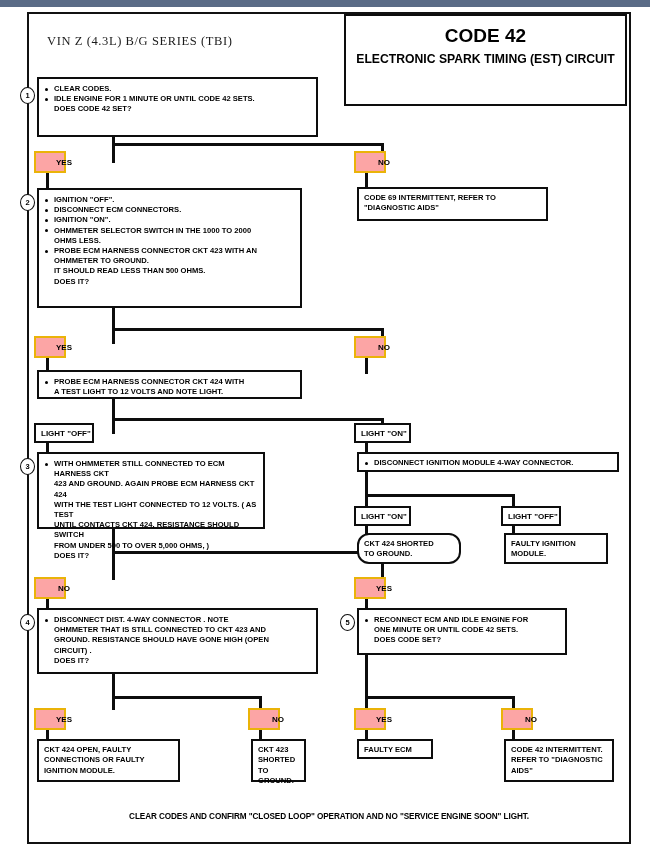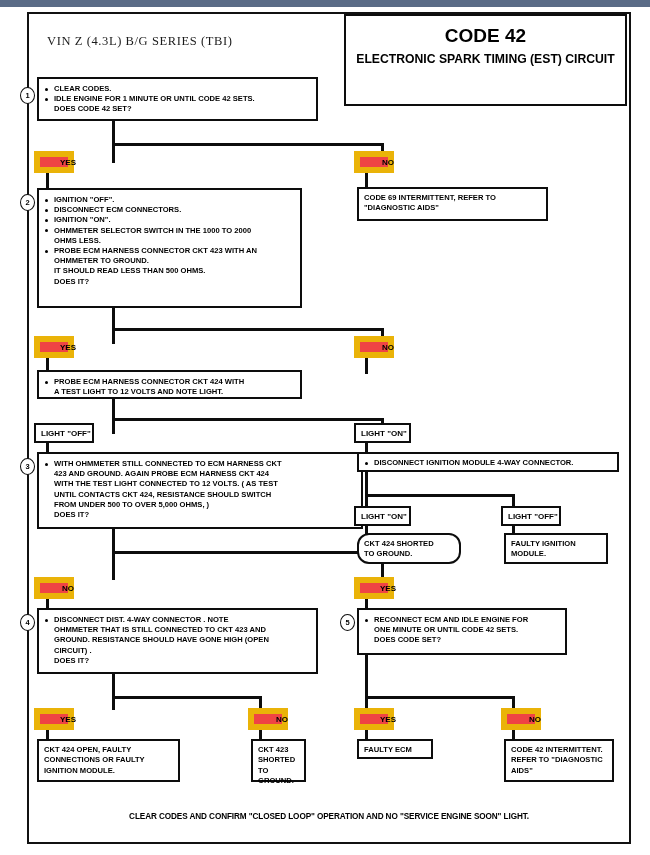--- a/index.html
+++ b/index.html
@@ -9,21 +9,21 @@
   }
   #topbar{
     position:absolute;left:0;top:0;width:650px;height:7px;
     background:#5a6b86;
   }
   #page{
     position:absolute;left:27px;top:12px;width:600px;height:828px;
     border:2px solid #111;background:#fff;
   }
   .tag{
-    position:absolute;box-sizing:border-box;background:#ef4444;border:6px solid #eab308;
+    position:absolute;box-sizing:border-box;background:#fca5a5;border:2px solid #eab308;
     display:flex;align-items:center;justify-content:center;
     font-weight:bold;font-size:8px;letter-spacing:0px;color:#000;z-index:3;padding-left:28px;
   }
   .lbl{
     position:absolute;box-sizing:border-box;background:#fff;border:2px solid #0d0d0d;
     display:flex;align-items:center;padding-left:5px;
     font-weight:bold;font-size:8px;color:#000;z-index:3;white-space:nowrap;
   }
   .stepbox{
     position:absolute;box-sizing:border-box;background:#fff;border:2px solid #0d0d0d;
@@ -79,21 +79,21 @@
 <div id="page">
 
   <div id="vin">VIN Z (4.3L) B/G SERIES (TBI)</div>
 
   <div id="title">
     <div class="t1">CODE 42</div>
     <div class="t2">ELECTRONIC SPARK TIMING (EST) CIRCUIT</div>
   </div>
 
   <div class="circle" style="left:-9px;top:73px;">1</div>
-  <div class="stepbox" style="left:8px;top:63px;width:281px;height:44px;padding:5px 4px 0 4px;">
+  <div class="stepbox" style="left:8px;top:63px;width:281px;height:60px;padding:5px 4px 0 4px;">
     <ul>
         <li class="bul">CLEAR CODES.</li>
         <li class="bul">IDLE ENGINE FOR 1 MINUTE OR UNTIL CODE 42 SETS.</li>
         <li class="cont">DOES CODE 42 SET?</li>
       </ul>
   </div>
 
   <div class="ln lnv" style="left:83px;top:105px;height:27px;"></div>
   <div class="ln lnh" style="left:83px;top:129px;width:272px;"></div>
   <div class="ln lnv" style="left:352px;top:129px;height:20px;"></div>
@@ -149,21 +149,21 @@
   <div class="ln lnv" style="left:352px;top:404px;height:16px;"></div>
   <div class="ln lnv" style="left:83px;top:404px;height:16px;"></div>
 
   <div class="lbl" style="left:5px;top:409px;width:60px;height:20px;">LIGHT "OFF"</div>
   <div class="lbl" style="left:325px;top:409px;width:57px;height:20px;">LIGHT "ON"</div>
 
   <div class="ln lnv" style="left:17px;top:427px;height:16px;"></div>
   <div class="ln lnv" style="left:336px;top:427px;height:16px;"></div>
 
   <div class="circle" style="left:-9px;top:444px;">3</div>
-  <div class="stepbox" style="left:8px;top:438px;width:326px;height:77px;padding:5px 4px 3px 4px;">
+  <div class="stepbox" style="left:8px;top:438px;width:228px;height:77px;padding:5px 4px 3px 4px;">
     <ul>
         <li class="bul">WITH OHMMETER STILL CONNECTED TO ECM HARNESS CKT</li>
         <li class="cont">423 AND GROUND.  AGAIN PROBE ECM HARNESS CKT 424</li>
         <li class="cont">WITH THE TEST LIGHT CONNECTED TO 12 VOLTS.  ( AS TEST</li>
         <li class="cont">UNTIL CONTACTS CKT 424, RESISTANCE SHOULD SWITCH</li>
         <li class="cont">FROM UNDER 500 TO OVER 5,000 OHMS, )</li>
         <li class="cont">DOES IT?</li>
       </ul>
   </div>
 

